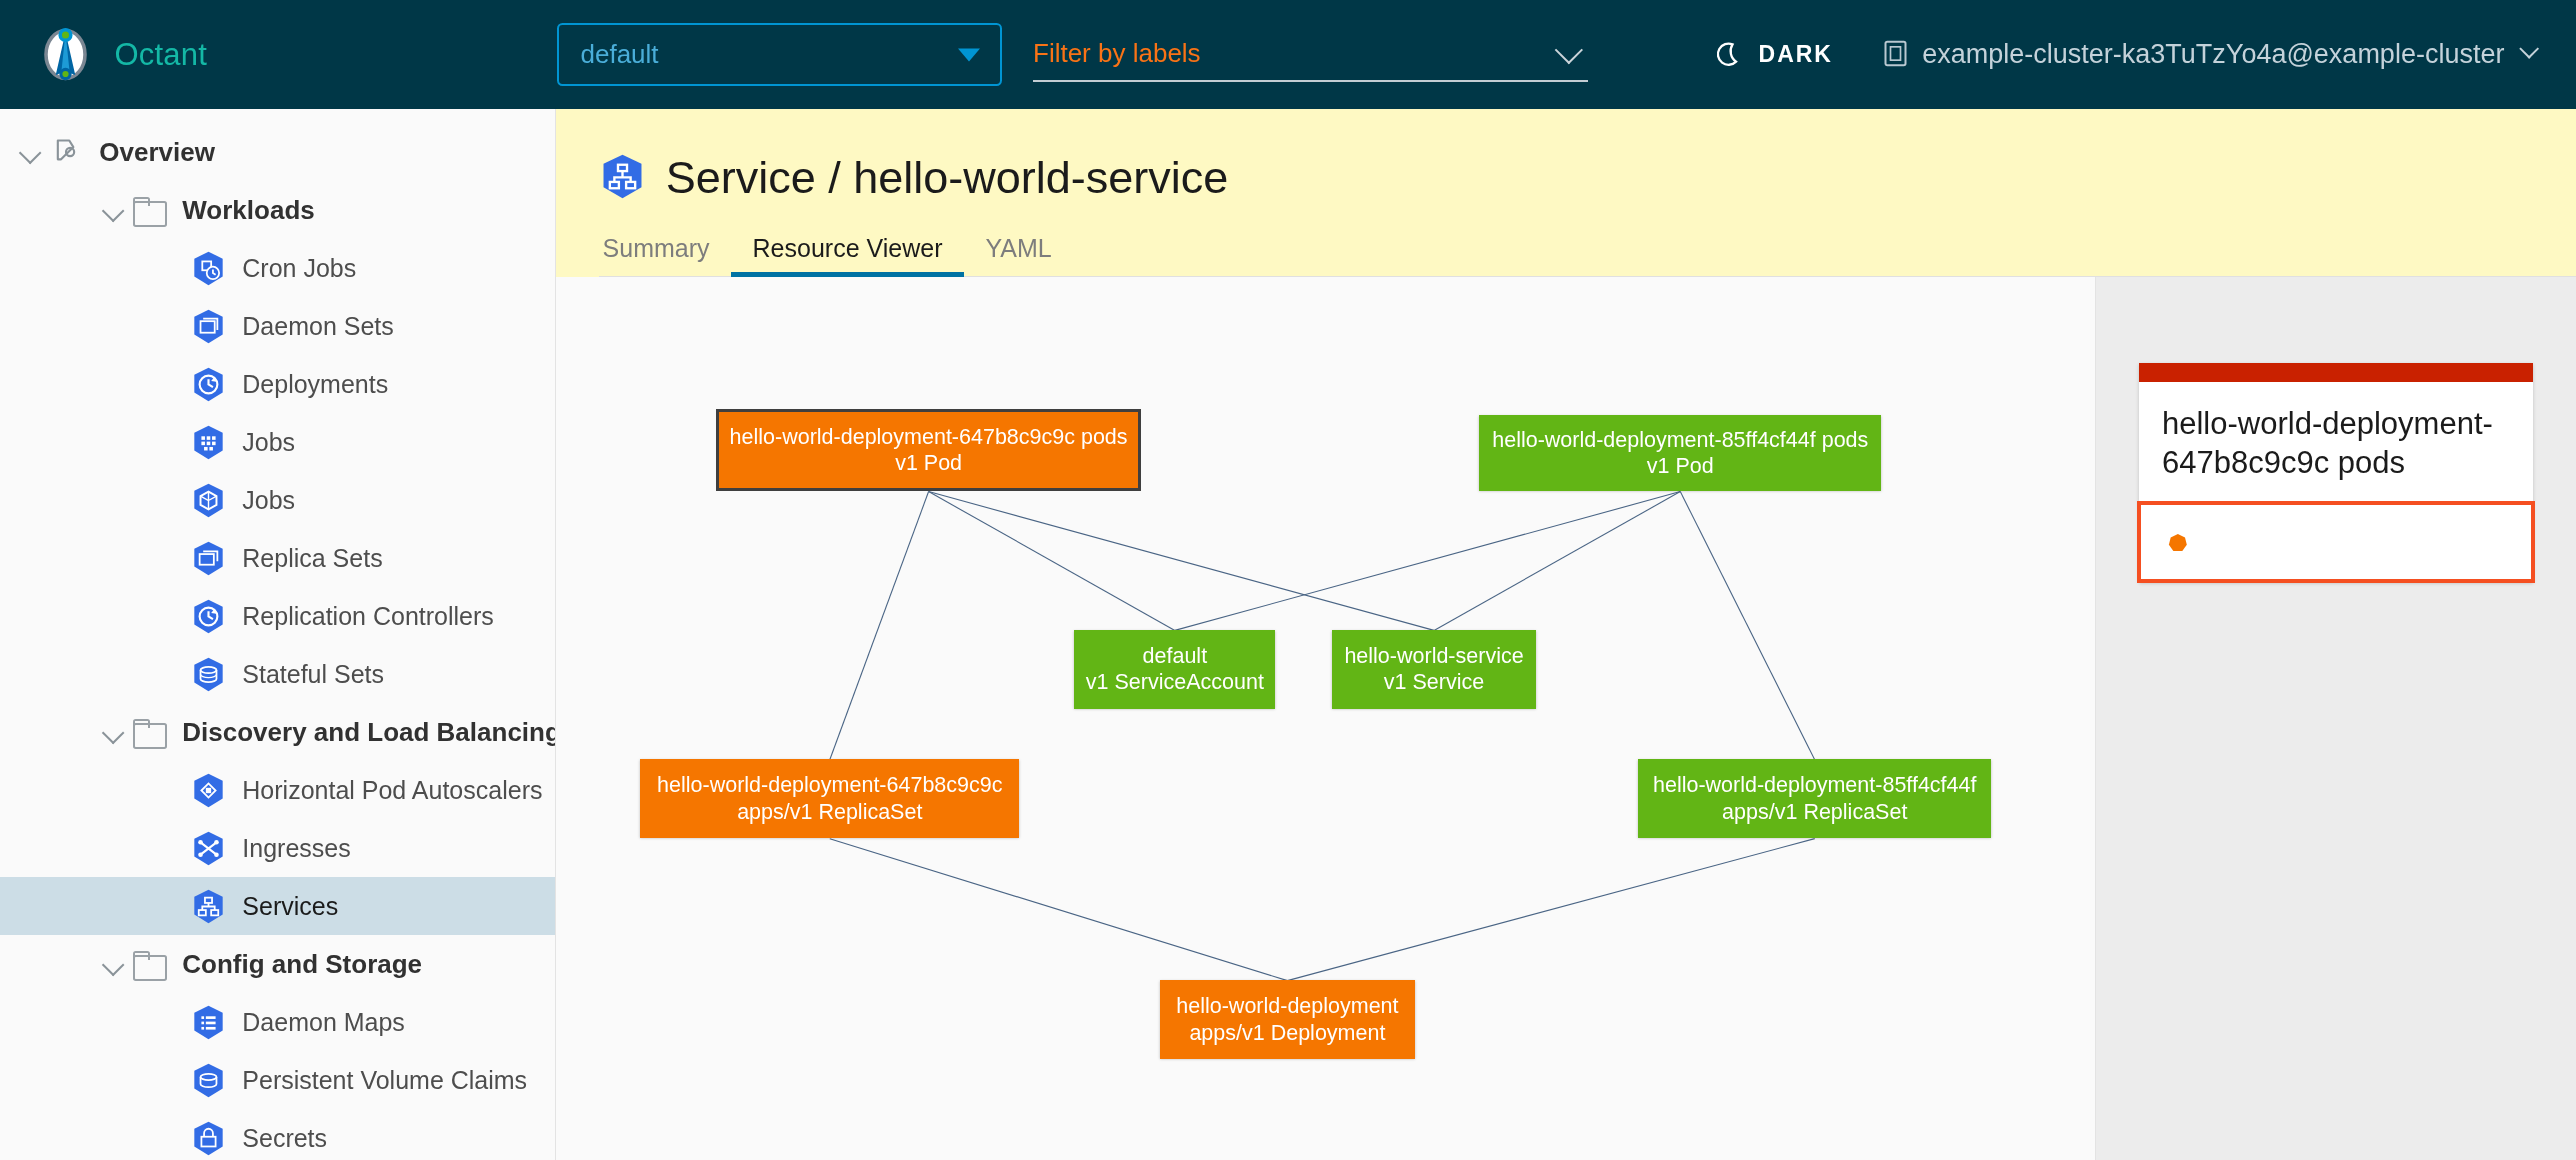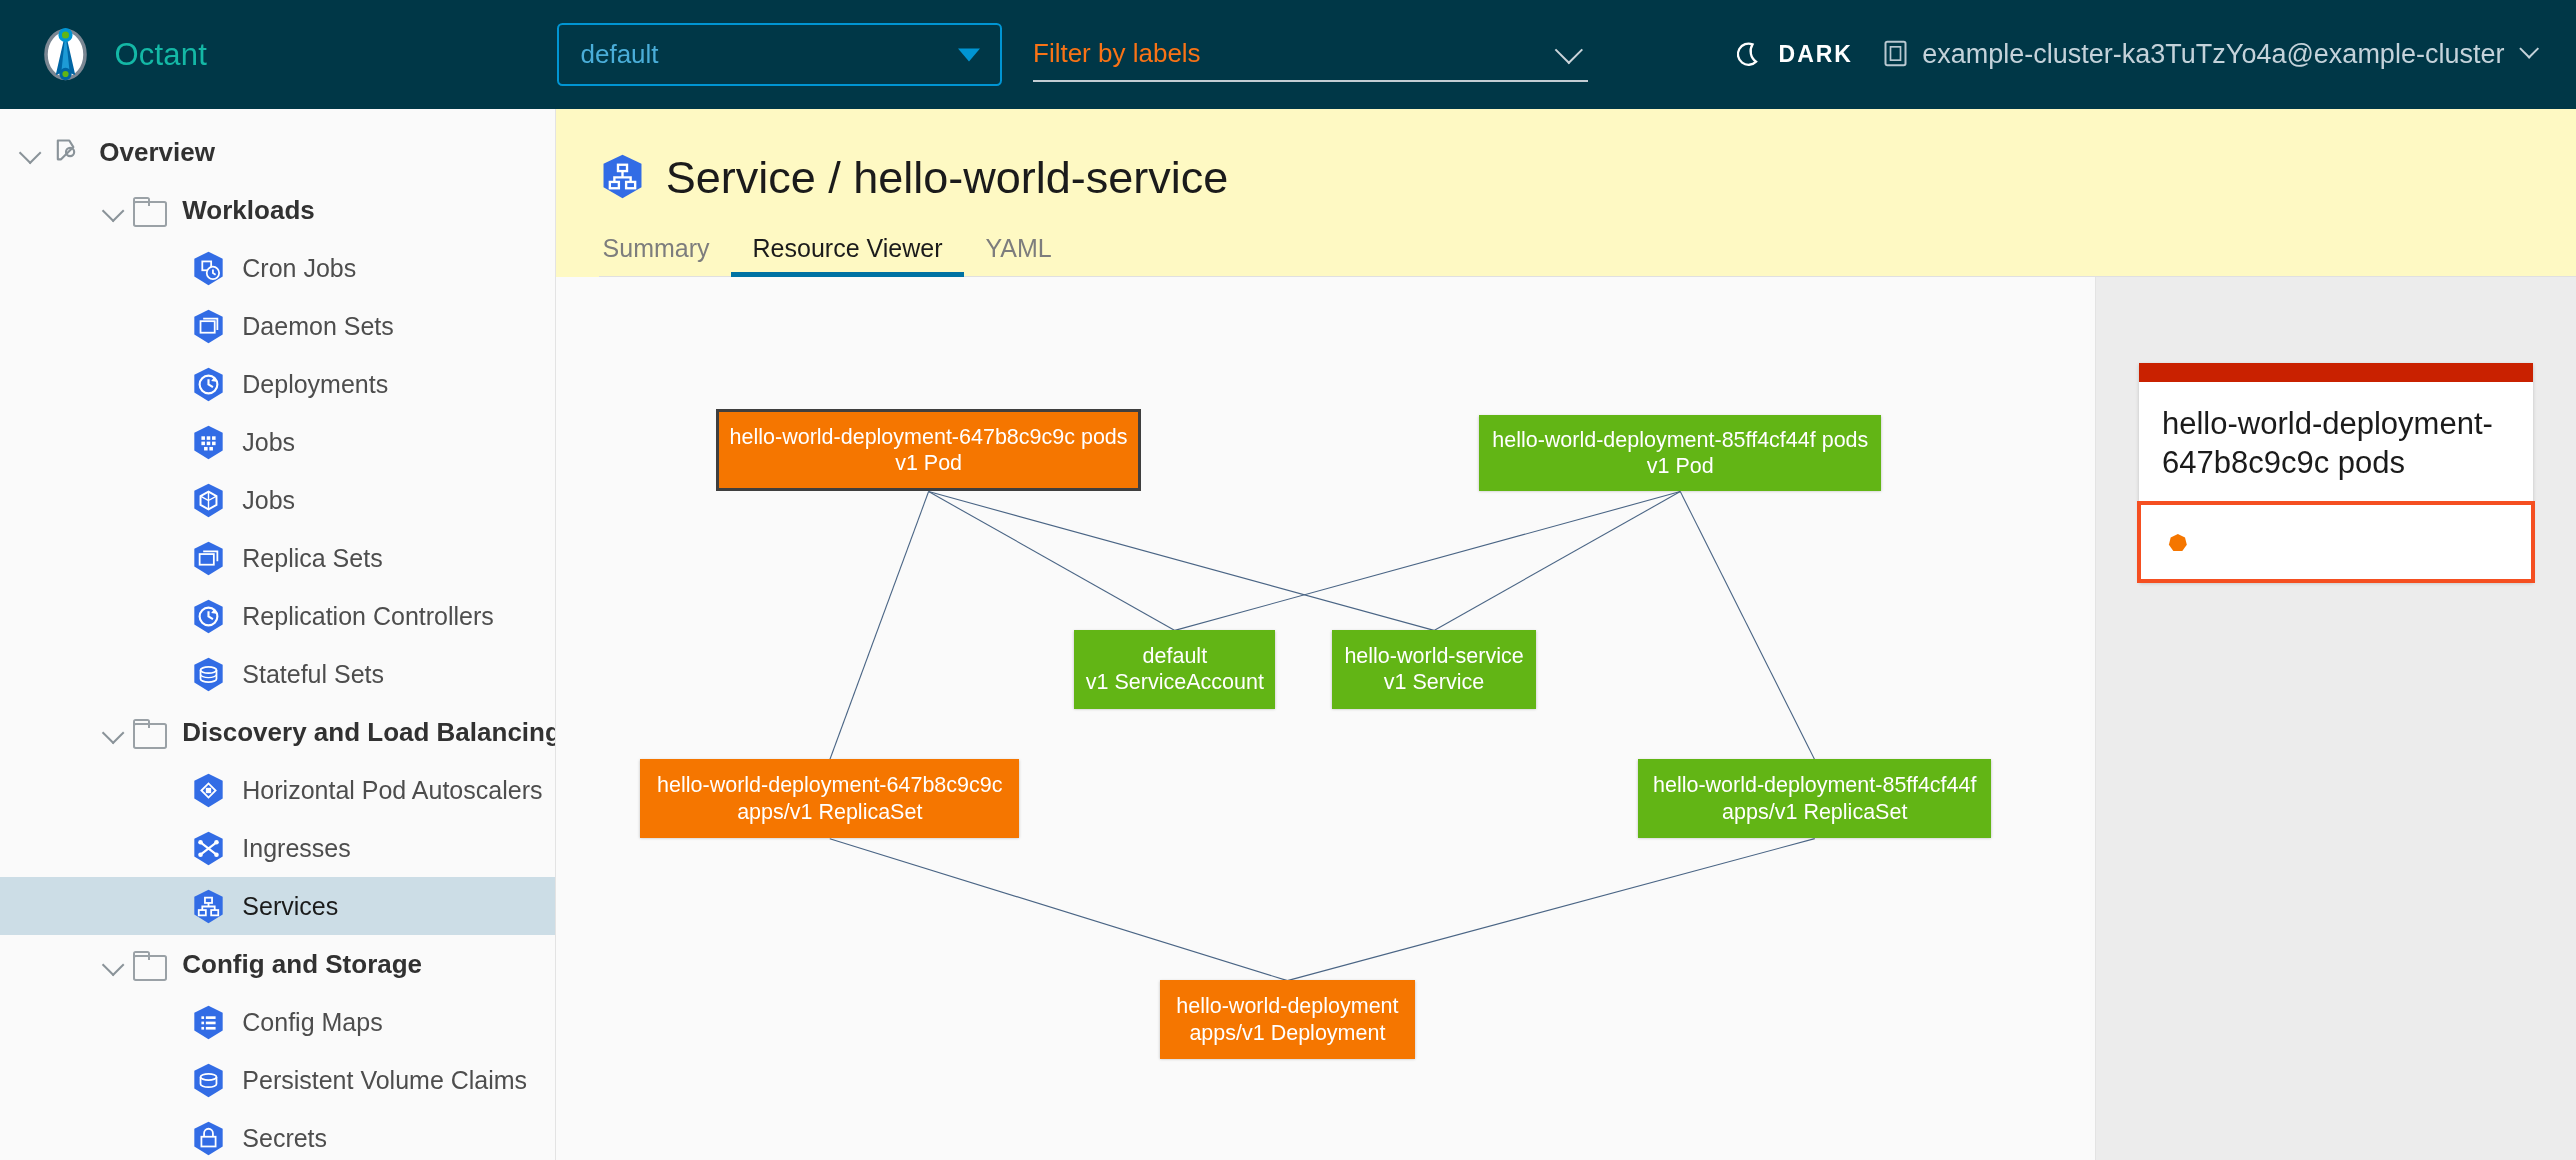--- a/index.html
+++ b/index.html
@@ -46,21 +46,21 @@
     cursor: text;
   }
   .label-filter .lf-text { color: #f97316; font-size: 26px; }
   .label-filter .lf-chev {
     position: absolute; right: 9px; top: 12.5px;
     width: 19.7px; height: 19.7px;
     border-right: 2.7px solid #cbd4da; border-bottom: 2.7px solid #cbd4da;
     transform: rotate(45deg);
   }
 
-  .hdr-right { margin-left: auto; display: flex; align-items: center; gap: 30px; }
+  .hdr-right { margin-left: auto; display: flex; align-items: center; gap: 50px; }
   .theme-toggle { display: flex; align-items: center; gap: 14.3px; cursor: pointer; }
   .theme-toggle .moon { width: 30px; height: 30px; position: relative; }
   .theme-toggle .tt-label {
     color: #fff; font-size: 23px; font-weight: 700; letter-spacing: 2px;
   }
   .cluster-sel { display: flex; align-items: center; gap: 14.3px; cursor: pointer; padding-right: 5.4px; }
   .cluster-sel .cl-text { color: #c4d2da; font-size: 27px; }
   .cluster-sel .cl-chev {
     width: 14.3px; height: 14.3px; margin-left: 3.6px;
     border-right: 2.7px solid #c4d2da; border-bottom: 2.7px solid #c4d2da;
@@ -402,21 +402,21 @@
               <g fill="#fff">
                 <rect x="14" y="15" width="3" height="3"></rect>
                 <rect x="19" y="15" width="11" height="3"></rect>
                 <rect x="14" y="21" width="3" height="3"></rect>
                 <rect x="19" y="21" width="11" height="3"></rect>
                 <rect x="14" y="27" width="3" height="3"></rect>
                 <rect x="19" y="27" width="11" height="3"></rect>
               </g>
             </svg>
           </span>
-          <span class="nav-label">Config Maps</span>
+          <span class="nav-label">Daemon Maps</span>
         </div>
         <div class="nav-row lvl2">
           <span class="nav-spacer"></span>
           <span class="nav-icon">
             <svg viewBox="0 0 44 44" width="39" height="39">
               <path d="M22 3 L38 11 L38 31 L22 41 L6 31 L6 11 Z" fill="#326ce5"></path>
               <ellipse cx="22" cy="18" rx="9" ry="3.5" fill="none" stroke="#fff" stroke-width="2"></ellipse>
               <path d="M13 18 L13 26 A9 3.5 0 0 0 31 26 L31 18" fill="none" stroke="#fff" stroke-width="2"></path>
             </svg>
           </span>

